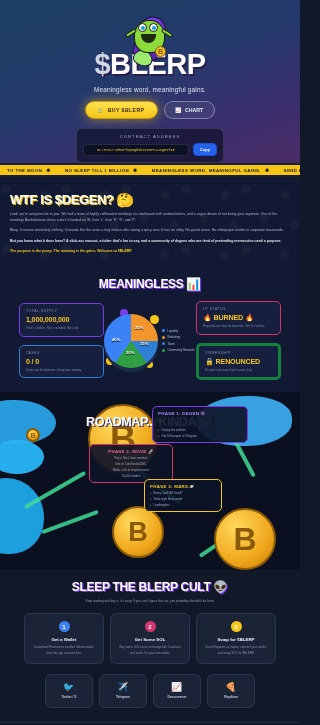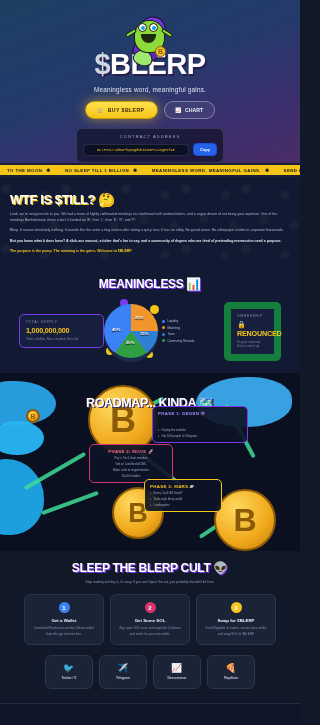--- a/index.html
+++ b/index.html
@@ -152,21 +152,21 @@
     text-shadow: 1.2px 1.2px 0 #7c3aed;
   }
   .degen-grid { margin-top:10px; display:flex; align-items:center; justify-content:center; gap:0; padding: 0 4px; }
   .col { display:flex; flex-direction:column; gap:8px; width:85px; }
   .stat {
     border-radius:5px; padding:5px 6px; background:#161f3d;
   }
   .stat.purple { border:1px solid #7c3aed; }
   .stat.blue   { border:1px solid #2f7fd4; }
   .stat.pink   { border:1px solid #d6336c; }
-  .stat.green  { border:7px solid #15803d;margin-left:28px; }
+  .stat.green  { border:3px solid #15803d; }
   .stat-label { font-size:3.2px; letter-spacing:.7px; color:#8e9ab8; text-transform:uppercase; }
   .stat-val { margin-top:2px; font-size:7.2px; font-weight:900; color:#f5c518; letter-spacing:-.2px; }
   .stat-note { margin-top:2px; font-size:3px; color:#7d89a8; line-height:1.5; }
 
   .pie-wrap { width:92px; height:60px; position:relative; display:flex; align-items:center; }
   .pie {
     width:54px; height:54px; border-radius:50%; position:relative;
     background: conic-gradient(#f2952b 0deg 90deg, #2f7fd4 90deg 144deg, #2f9e44 144deg 216deg, #3b82f6 216deg 360deg);
     box-shadow: 0 4px 0 #1b2a4d;
   }
@@ -293,41 +293,46 @@
         </div>
         <div class="mq-item">
           <span>SEND IT</span>
         </div>
       </div>
   </div>
 
   <section class="wtf">
     <div class="wtf-text">
       <div class="wtf-h">
-        <span>WTF IS $TILL?</span>
+        <span>WTF IS $DEGEN?</span>
         <span>🤔</span>
       </div>
       <div class="wtf-p">Look, we're not gonna lie to you. We had a team of highly caffeinated monkeys in a dartboard with random letters, and a vague dream of not being your anymore. One of the monkeys Bartholomew, threw a dart. It landed on 'B', then 'L', then 'E', 'R', and 'P'.</div>
       <div class="wtf-p">Blerp. It means absolutely nothing. It sounds like the noise a frog makes after eating a spicy taco. It has no utility. No grand vision. No whitepaper written in corporate buzzwords.</div>
       <div class="wtf-p bold">But you know what it does have? A slick-ass mascot, a ticker that's fun to say, and a community of degens who are tired of pretending memecoins need a purpose.</div>
       <div class="wtf-p hl">The purpose is the pump. The meaning is the gains. Welcome to $BLERP.</div>
     </div>
   </section>
 
   <section class="degen">
     <div class="sec-h">
       <span>MEANINGLESS</span>
       <span>📊</span>
     </div>
     <div class="degen-grid">
       <div class="col">
         <div class="stat purple">
           <div class="stat-label">TOTAL SUPPLY</div>
           <div class="stat-val">1,000,000,000</div>
           <div class="stat-note">That's a billion. Nice, rounded, like a lot.</div>
+        </div>
+        <div class="stat blue">
+          <div class="stat-label">TAXES</div>
+          <div class="stat-val">0 / 0</div>
+          <div class="stat-note">Taxes are for boomers. Keep your money.</div>
         </div>
       </div>
 
       <div class="pie-wrap">
         <div class="bub" style="left:16px;top:-2px;width:8px;height:8px;background:#7c3aed;"></div>
         <div class="bub" style="left:46px;top:4px;width:9px;height:9px;background:#f5c518;"></div>
         <div class="bub" style="left:2px;top:46px;width:8px;height:8px;background:#f5c518;"></div>
         <div class="bub" style="left:42px;top:50px;width:7px;height:7px;background:#f5c518;"></div>
         <div class="pie">
           <span class="slice-lab" style="left:31px;top:11px;">25%</span>
@@ -349,20 +354,25 @@
               <span>Team</span>
             </div>
             <div class="leg-row">
               <span class="leg-dot" style="background: rgb(47, 158, 68);"></span>
               <span>Community Rewards</span>
             </div>
           </div>
       </div>
 
       <div class="col">
+        <div class="stat pink">
+          <div class="stat-label">LP STATUS</div>
+          <div class="stat-val">🔥 BURNED 🔥</div>
+          <div class="stat-note">Rug pulls are also for boomers. We lit it on fire.</div>
+        </div>
         <div class="stat green">
           <div class="stat-label">OWNERSHIP</div>
           <div class="stat-val">🔒 RENOUNCED</div>
           <div class="stat-note">It's your coin now. Don't screw it up.</div>
         </div>
       </div>
     </div>
   </section>
 
   <section class="roadmap">

